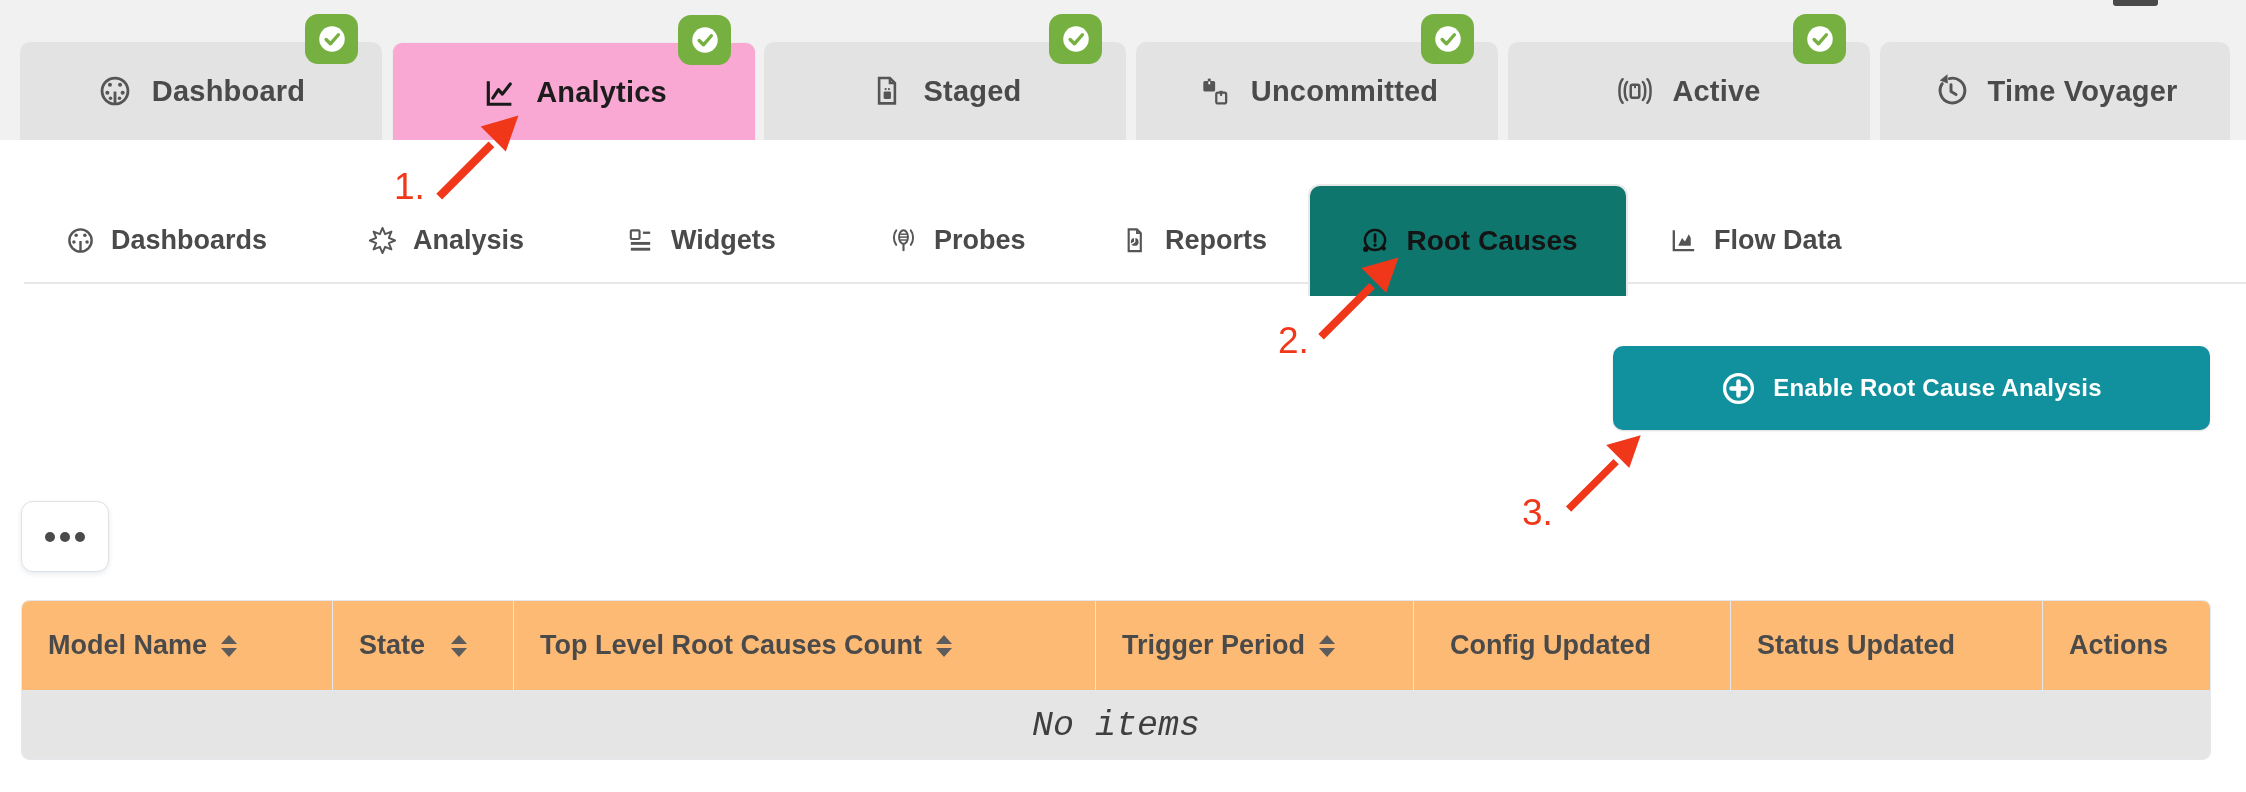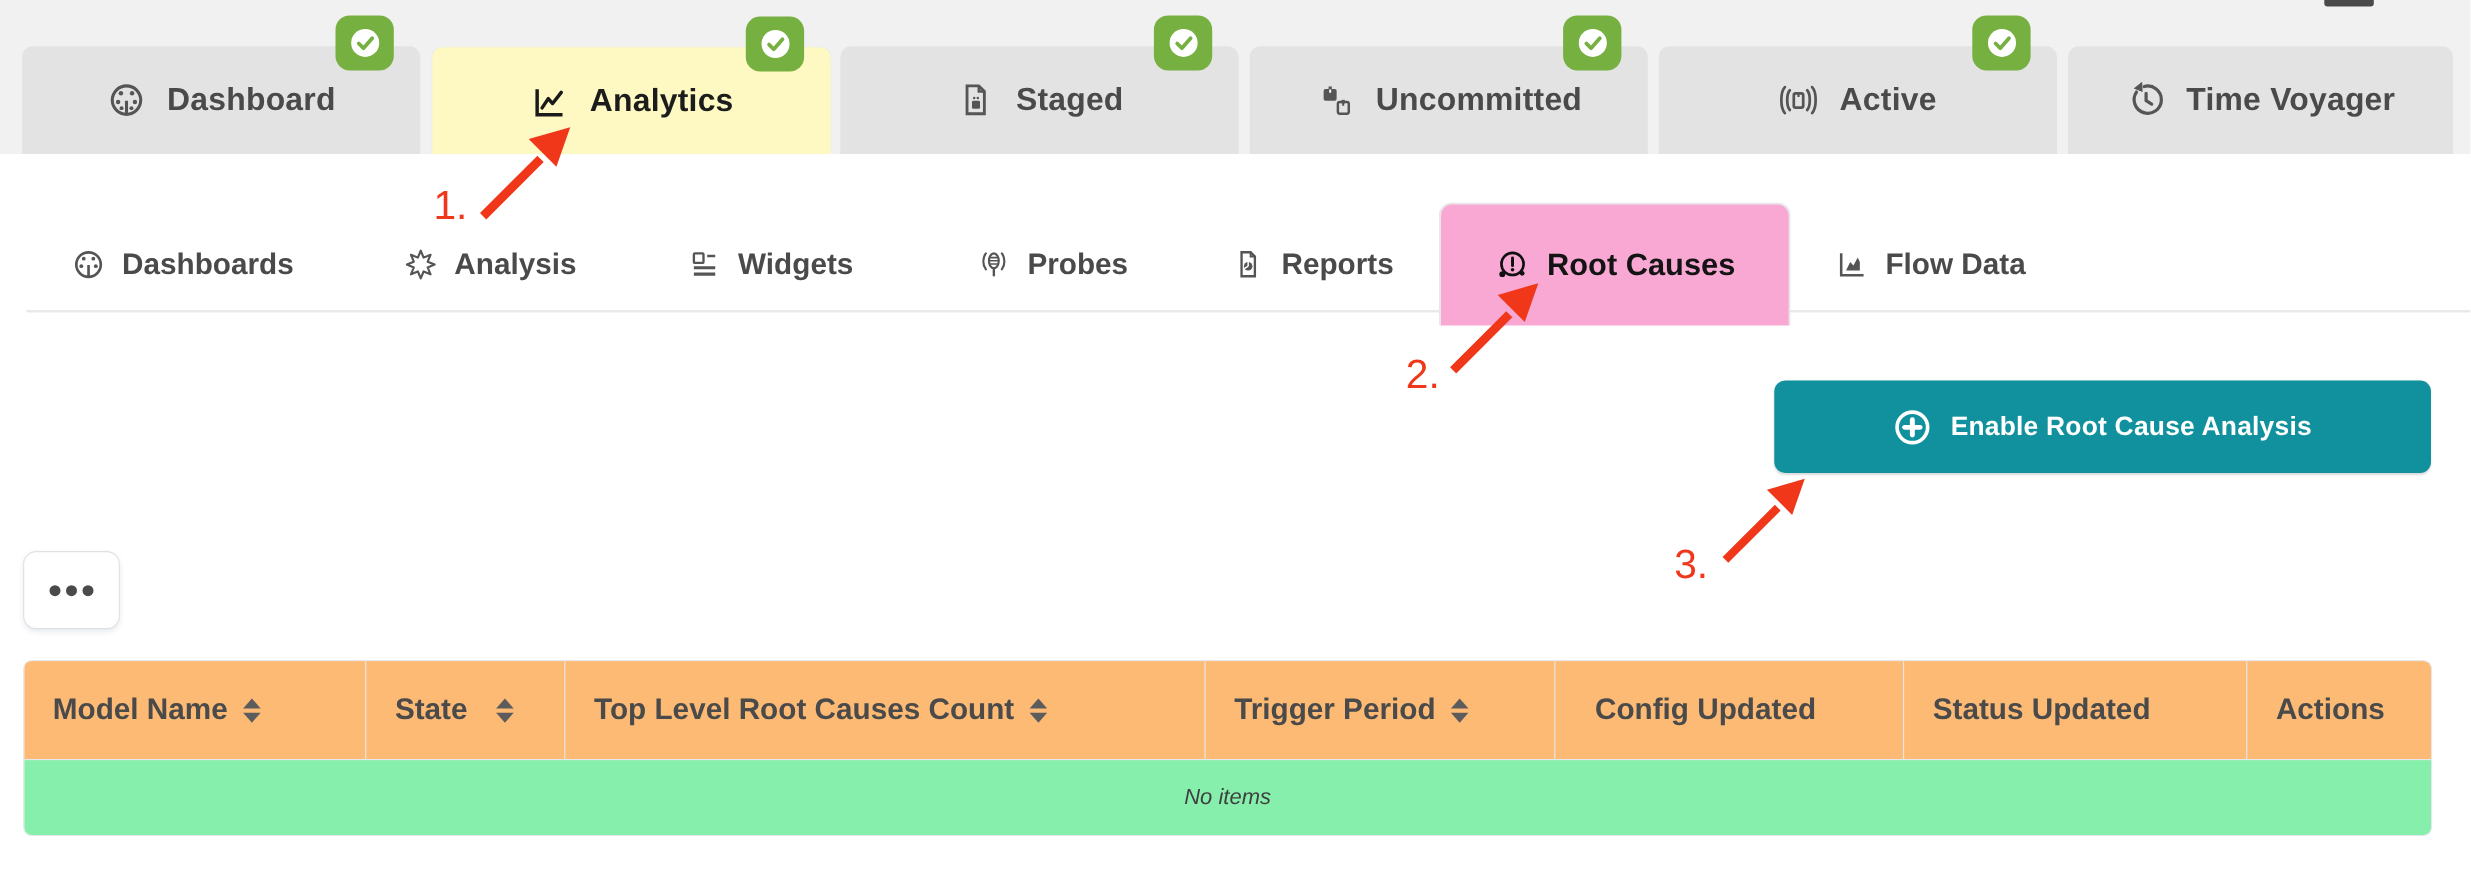--- a/index.html
+++ b/index.html
@@ -11,40 +11,40 @@
   }
   
   .topbar{position:absolute;left:0;top:0;width:2246px;height:140px;background:#f2f1f1;}
   .edge-artifact{position:absolute;left:2113px;top:0;width:45px;height:6px;background:#4a4a4a;border-radius:0 0 3px 3px;}
   .tab{
     position:absolute;top:42px;height:98px;width:362px;
     background:#e3e3e3;border-radius:10px 10px 0 0;
     display:flex;align-items:center;justify-content:center;gap:19px;
     cursor:pointer;
   }
-  .tab.active{background:#fef9c3;border:1px solid #ececec;border-bottom:none;height:99px;text-align:right;}
+  .tab.active{background:#f9a8d4;border:1px solid #ececec;border-bottom:none;height:99px;text-align:right;}
   .tab .tlabel{font-size:29px;font-weight:bold;color:#4a4a4a;letter-spacing:.2px;}
   .tab.active .tlabel{color:#1c1c1c;}
   .tab svg{width:36px;height:36px;flex:0 0 auto;}
   .badge{
     position:absolute;top:-28px;right:24px;width:53px;height:50px;border-radius:13px;
     background:#76b041;display:flex;align-items:center;justify-content:center;
   }
   .badge svg{width:34px;height:34px;}
   
   .subnav{position:absolute;left:0;top:140px;width:2246px;height:152px;background:#fff;}
   .subnav .divider{position:absolute;left:24px;right:0;top:142px;height:2px;background:#e7e7e7;}
   .subtab{
     position:absolute;top:72px;height:56px;display:flex;align-items:center;gap:15px;cursor:pointer;
   }
   .subtab svg{width:31px;height:31px;}
   .subtab .slabel{font-size:27px;font-weight:600;color:#4a4a4a;}
   .subtab-card{
     position:absolute;left:1308px;top:44px;width:316px;height:110px;z-index:2;
-    background:#f9a8d4;border:2px solid #e8e8e8;border-bottom:none;border-radius:12px 12px 0 0;
+    background:#0f766e;border:2px solid #e8e8e8;border-bottom:none;border-radius:12px 12px 0 0;
     display:flex;align-items:center;justify-content:center;gap:15px;cursor:pointer;
   }
   .subtab-card svg{width:33px;height:33px;}
   .subtab-card .slabel{font-size:28px;font-weight:800;color:#141414;}
   
   .enable-btn{
     position:absolute;left:1613px;top:346px;width:597px;height:84px;border:none;
     background:#11919d;border-radius:10px;display:flex;align-items:center;justify-content:center;
     gap:17px;cursor:pointer;box-shadow:0 1px 2px rgba(0,0,0,.15);
   }
@@ -76,21 +76,21 @@
   .th:nth-child(3){width:582px;}
   .th:nth-child(4){width:318px;}
   .th:nth-child(5){width:317px;padding-left:36px;}
   .th:nth-child(6){width:312px;}
   .th:nth-child(7){flex:1;}
   .sort{display:inline-flex;flex-direction:column;gap:4px;margin-left:14px;}
   .sort .up{width:0;height:0;border-left:8px solid transparent;border-right:8px solid transparent;border-bottom:9px solid #5c5c5c;}
   .sort .dn{width:0;height:0;border-left:8px solid transparent;border-right:8px solid transparent;border-top:9px solid #5c5c5c;}
   .tbody-row{
     height:69px;display:flex;align-items:center;justify-content:center;
-    font-size:20px;font-style:italic;color:#3f3f3f;background:#86efac;
+    font-size:35px;font-style:italic;color:#3f3f3f;background:#e5e5e5;font-family:Liberation Mono, monospace;
   }
 </style>
 </head>
 <body>
 
 <div class="topbar">
   <div class="edge-artifact"></div>
 
   <div class="tab" style="left:20px">
     <svg viewBox="0 0 32 32">

